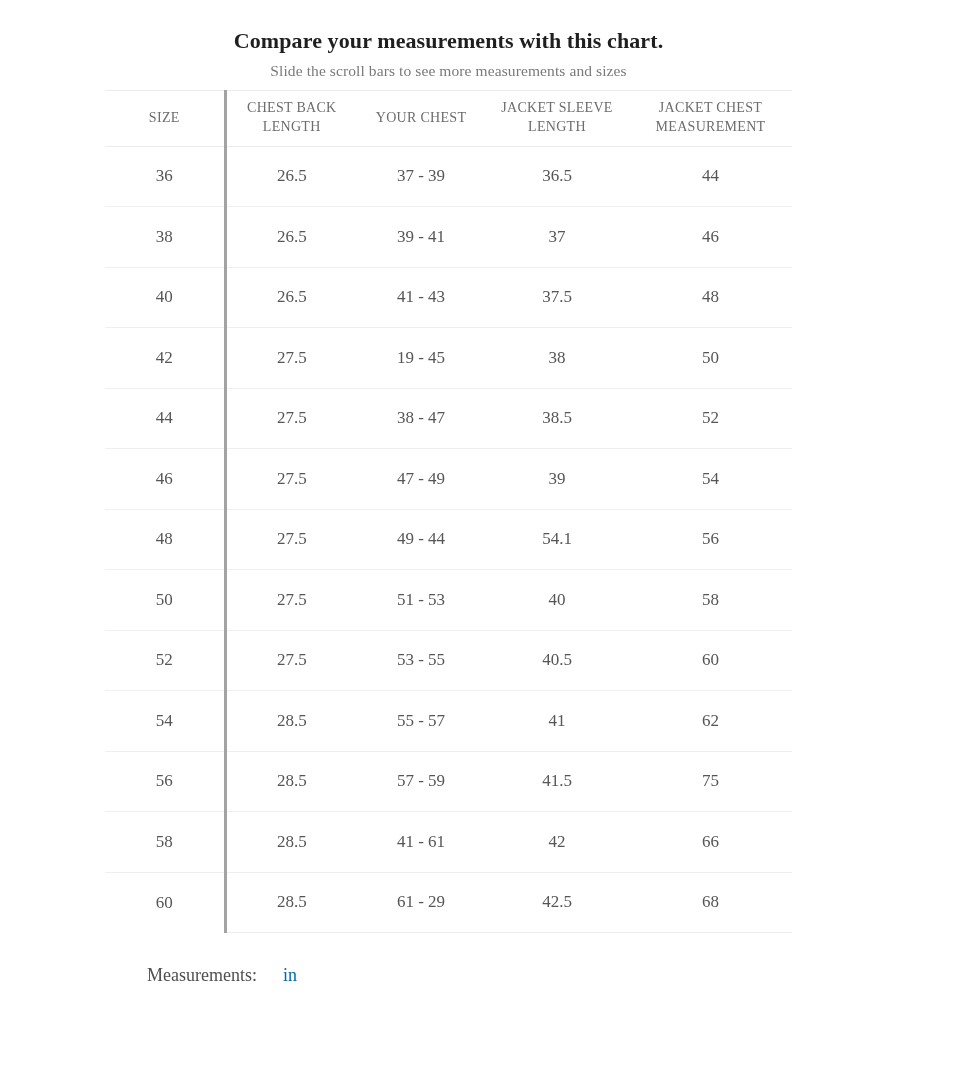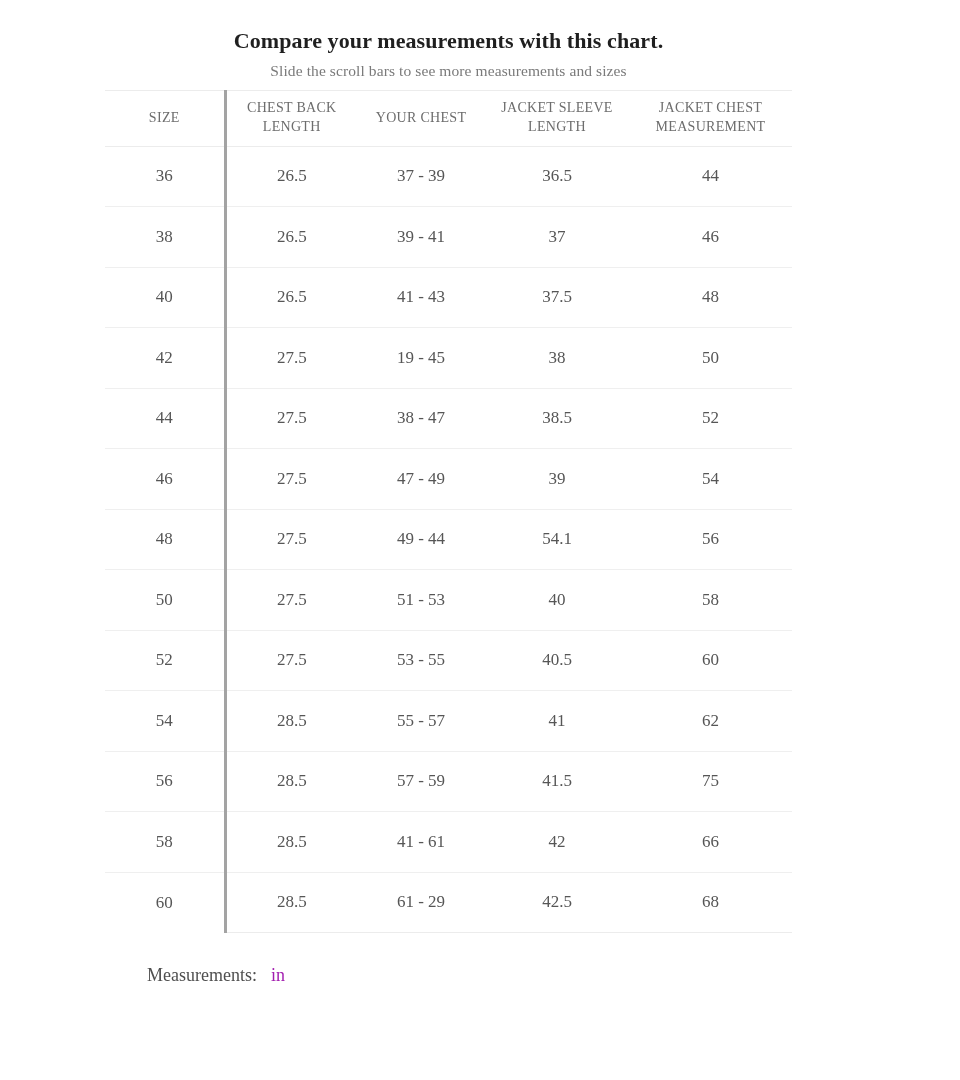--- a/index.html
+++ b/index.html
@@ -70,22 +70,22 @@
   table.size-chart tbody tr:last-child td.size-cell { border-bottom: none; }
 
   .measurements-bar {
     margin-top: 32px;
     padding-left: 42px;
     font-size: 18px;
     color: #4f4f4f;
   }
   .measurements-unit {
     display: inline-block;
-    margin-left: 14px;
-    color: #a21caf;
+    margin-left: 26px;
+    color: #0369a1;
   }
 </style>
 </head>
 <body>
 
 <div class="widget">
 
   <div class="chart-title">Compare your measurements with this chart.</div>
   <div class="chart-subtitle">Slide the scroll bars to see more measurements and sizes</div>
 

